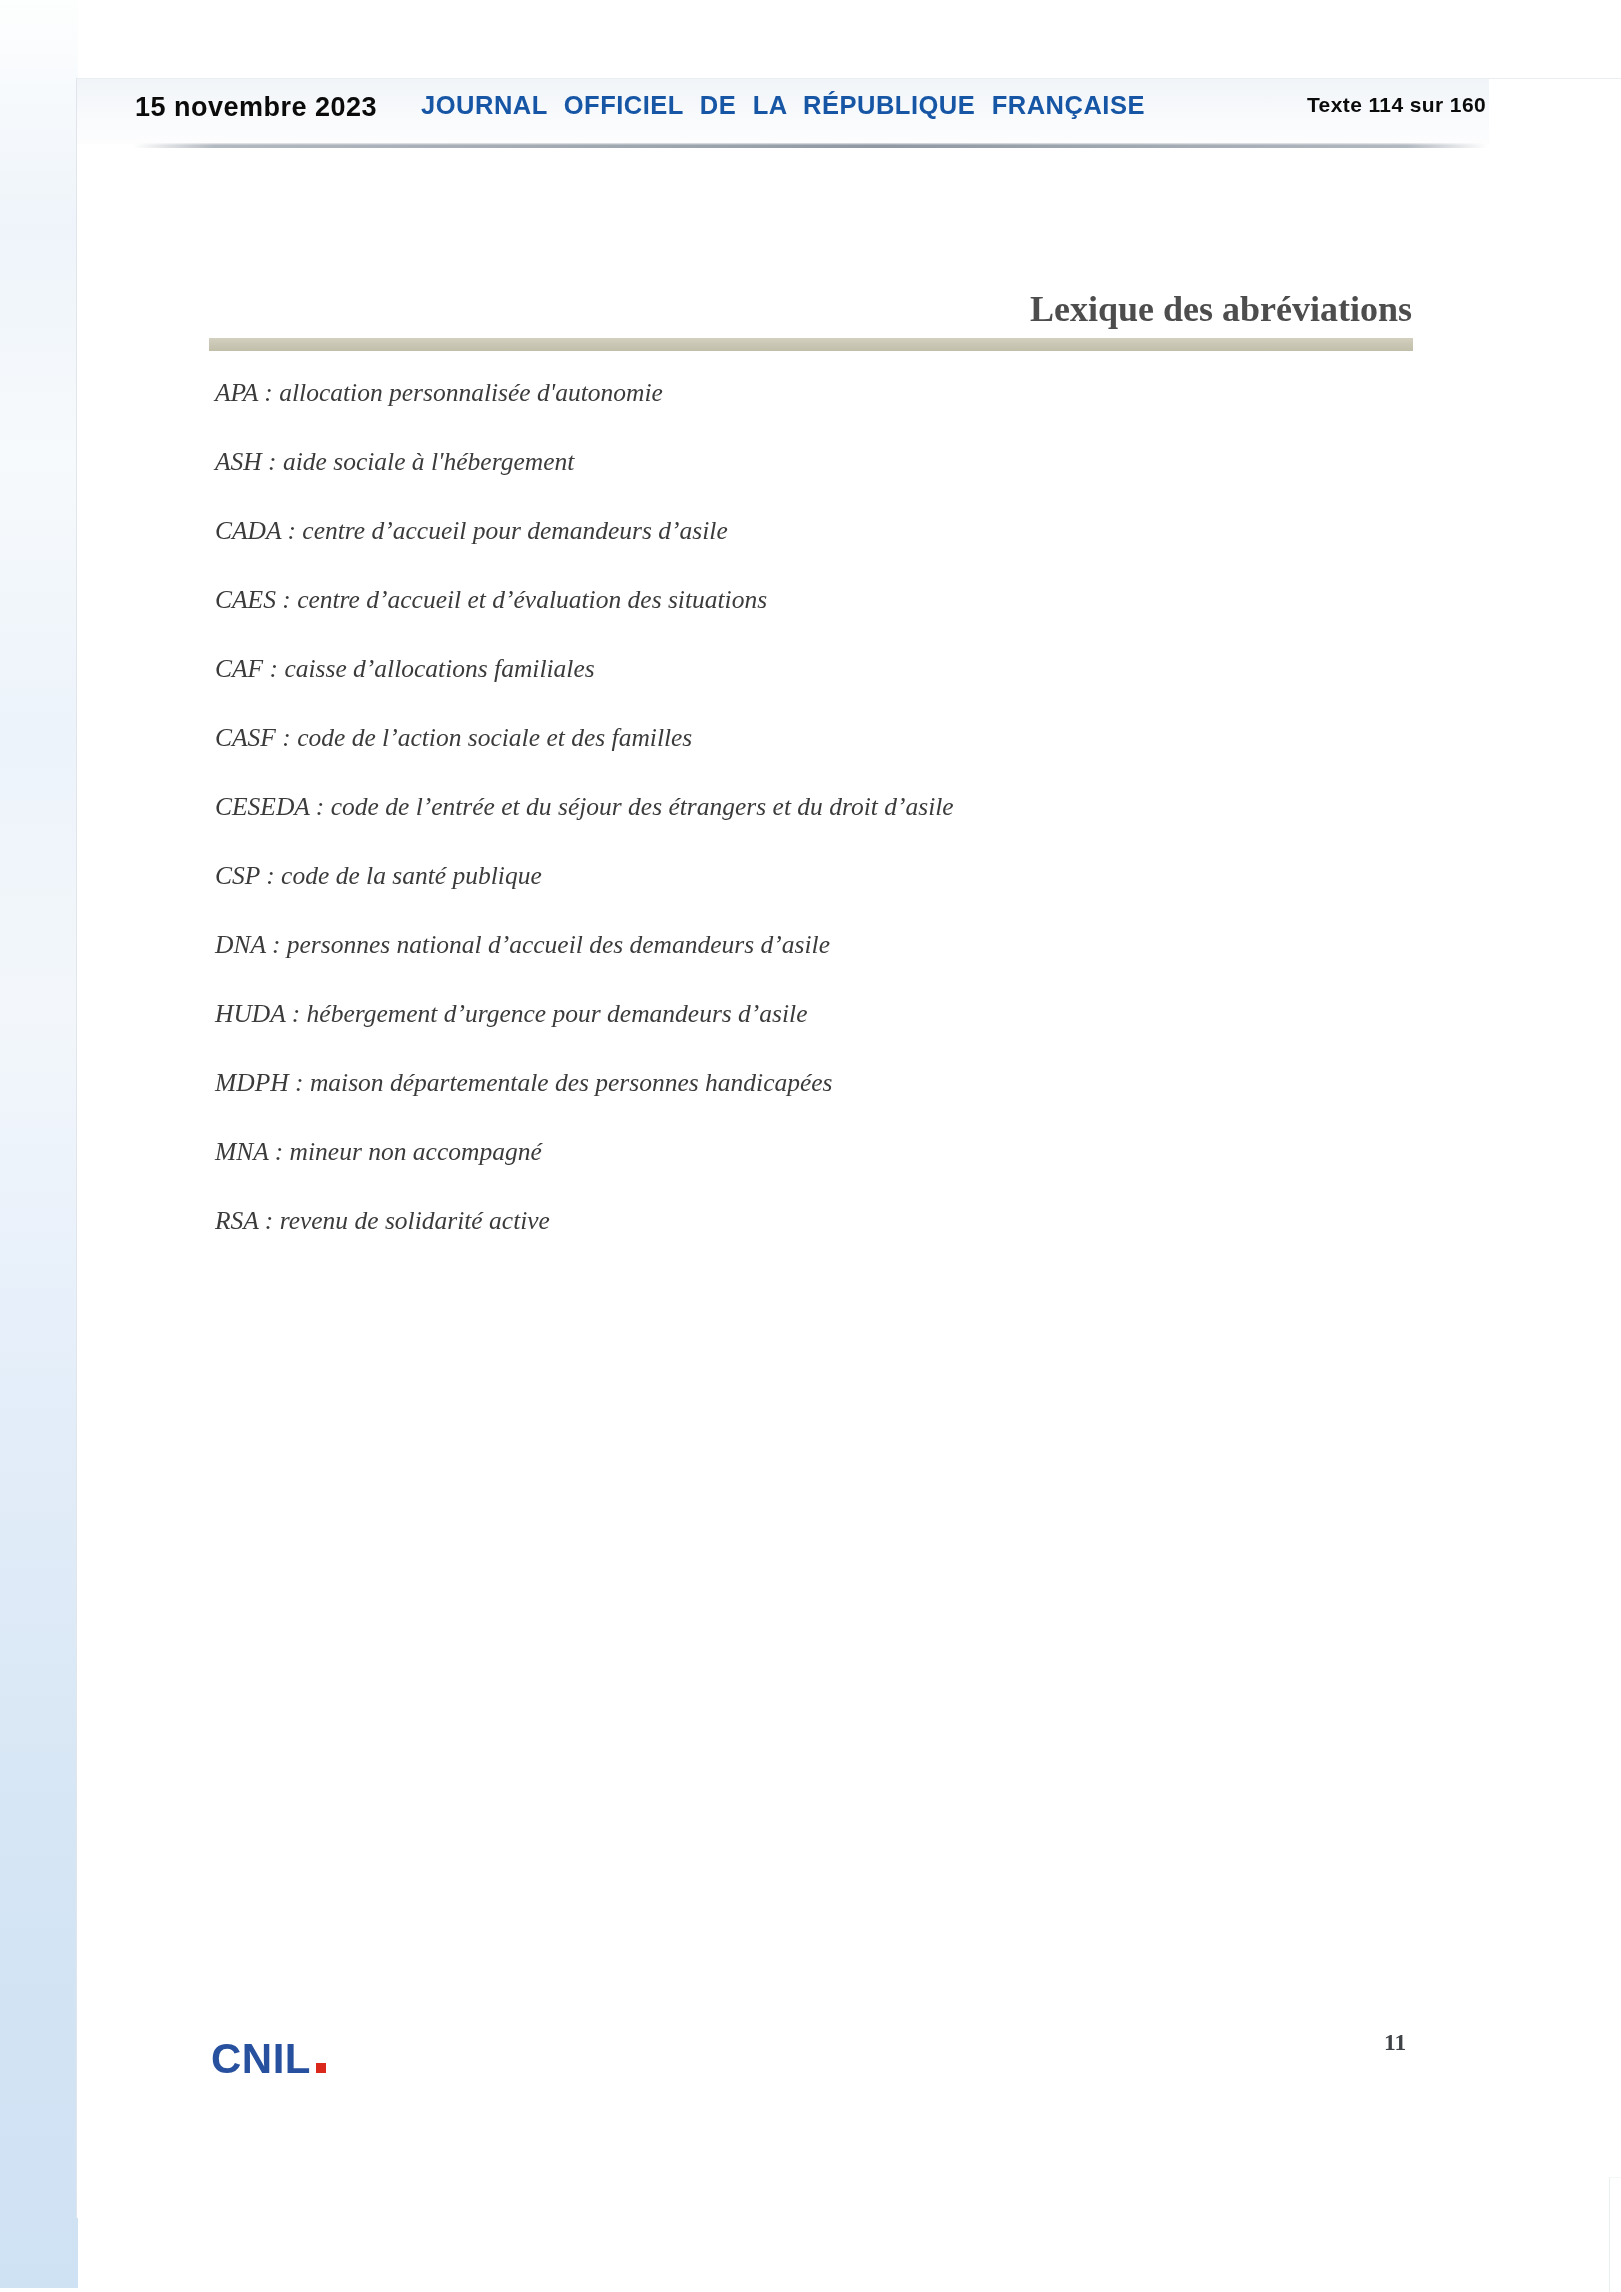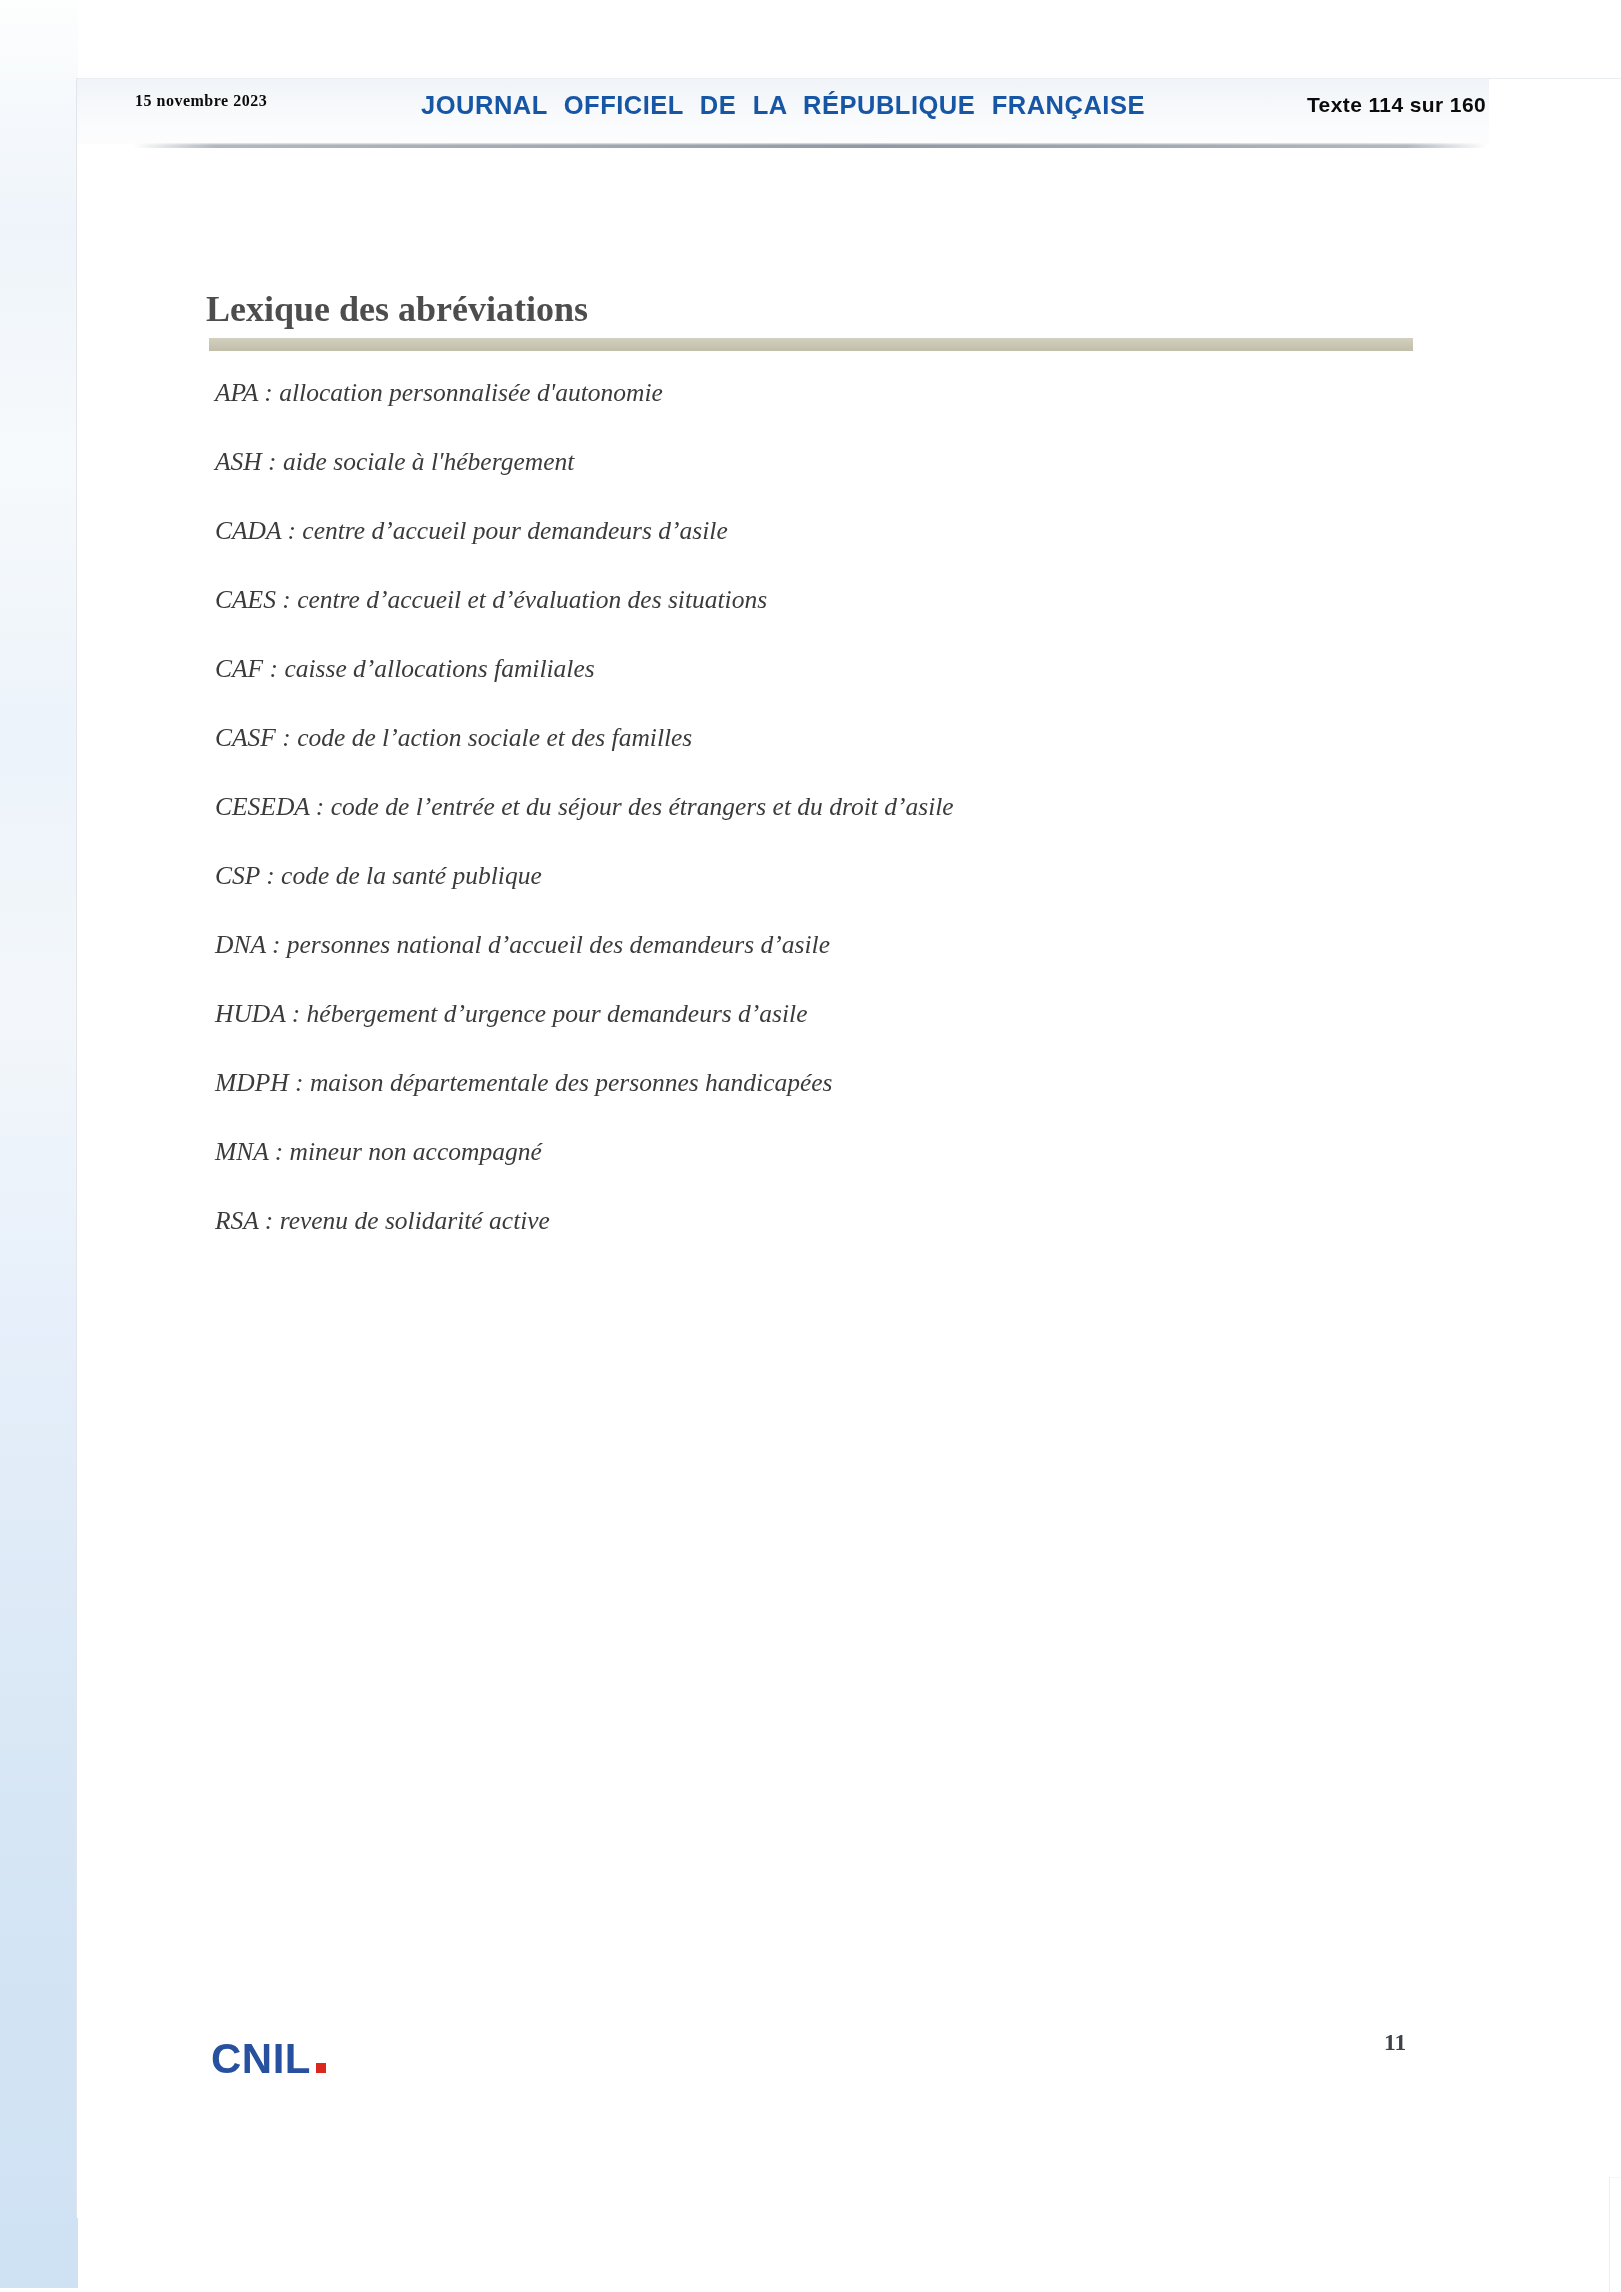--- a/index.html
+++ b/index.html
@@ -38,23 +38,23 @@
   
   .header-band {
     position: absolute;
     left: 0px; top: 0px;
     width: 1412px; height: 65px;
     background: linear-gradient(to bottom, #f1f4f8 0%, #f8fafc 55%, #fdfdfe 100%);
   }
   .header-date {
     position: absolute;
     left: 58px; top: 12.7px;
-    font-family: Liberation Serif, serif;
-    font-weight: bold;
-    font-size: 16px;
+    font-family: Liberation Sans, sans-serif;
+    font-weight: bold;
+    font-size: 27px;
     letter-spacing: 0.5px;
     color: #0b0b0b;
     white-space: nowrap;
   }
   .header-journal {
     position: absolute;
     left: 50%; top: 11.8px;
     transform: translateX(-50%);
     font-family: "Liberation Sans", sans-serif;
     font-weight: bold;
@@ -84,21 +84,21 @@
       linear-gradient(to right,
         rgba(153,161,171,0) 0%, rgba(153,161,171,0.75) 6%,
         #99a1ab 45%, #8f98a3 55%, rgba(153,161,171,0.75) 94%,
         rgba(153,161,171,0) 100%);
   }
   
   .doc-title-wrap {
     position: absolute;
     left: 129px; top: 209px;   
     width: 1206px;
-    text-align: left;
+    text-align: right;
   }
   .doc-title {
     font-family: "Liberation Serif", serif;
     font-weight: bold;
     font-size: 36px;
     color: #4d4d4d;
     letter-spacing: 0px;
   }
   .title-bar {
     position: absolute;

